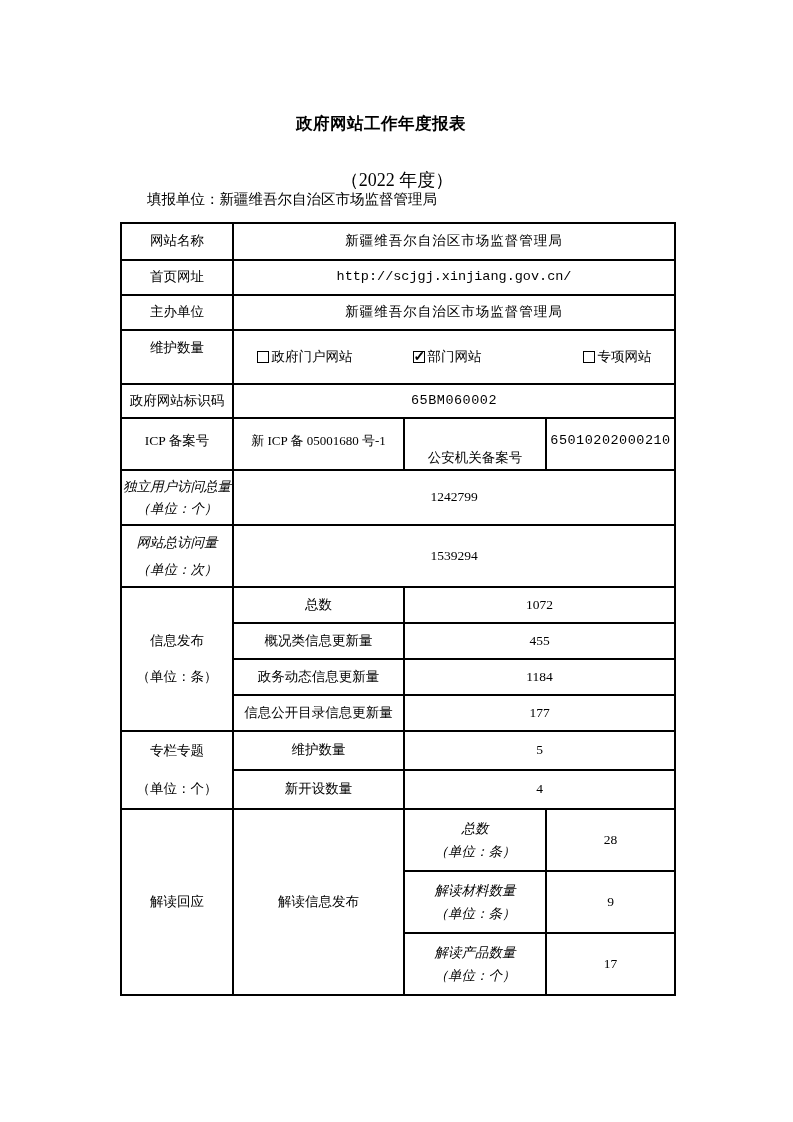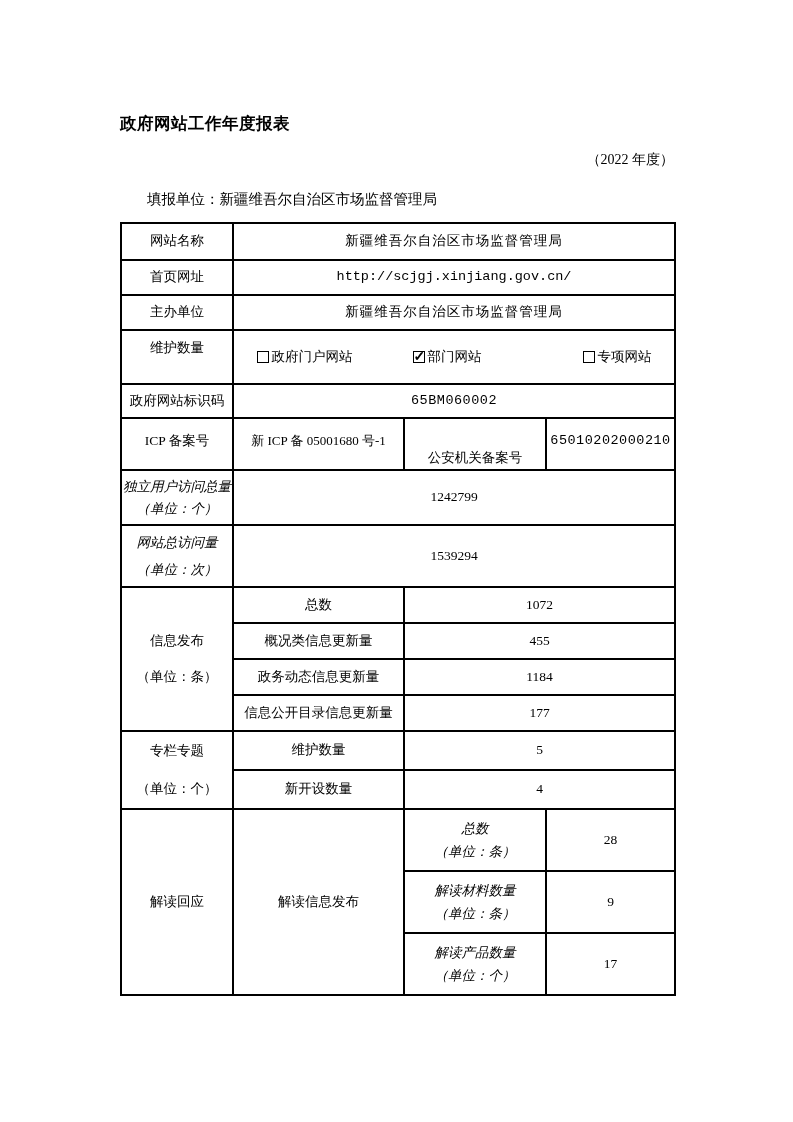--- a/index.html
+++ b/index.html
@@ -9,35 +9,35 @@
     width: 793px;
     height: 1122px;
     margin: 0 auto;
     background: #ffffff;
     color: #000000;
     font-family: "Liberation Serif", "DejaVu Serif", serif;
     overflow: hidden;
   }
   .doc-title {
     position: absolute;
-    left: 120px;
+    left: 104px;
     top: 113px;
     width: 554px;
-    text-align: left;
+    text-align: center;
     font-size: 16.5px;
     font-weight: bold;
     letter-spacing: 0.5px;
   }
   .doc-subtitle {
     position: absolute;
     left: 120px;
-    top: 151px;
+    top: 168px;
     width: 554px;
-    text-align: right;
-    font-size: 14px;
+    text-align: center;
+    font-size: 18px;
   }
   .reporting-unit {
     position: absolute;
     left: 147px;
     top: 190px;
     font-size: 14.5px;
   }
   table.report {
     position: absolute;
     left: 120px;

